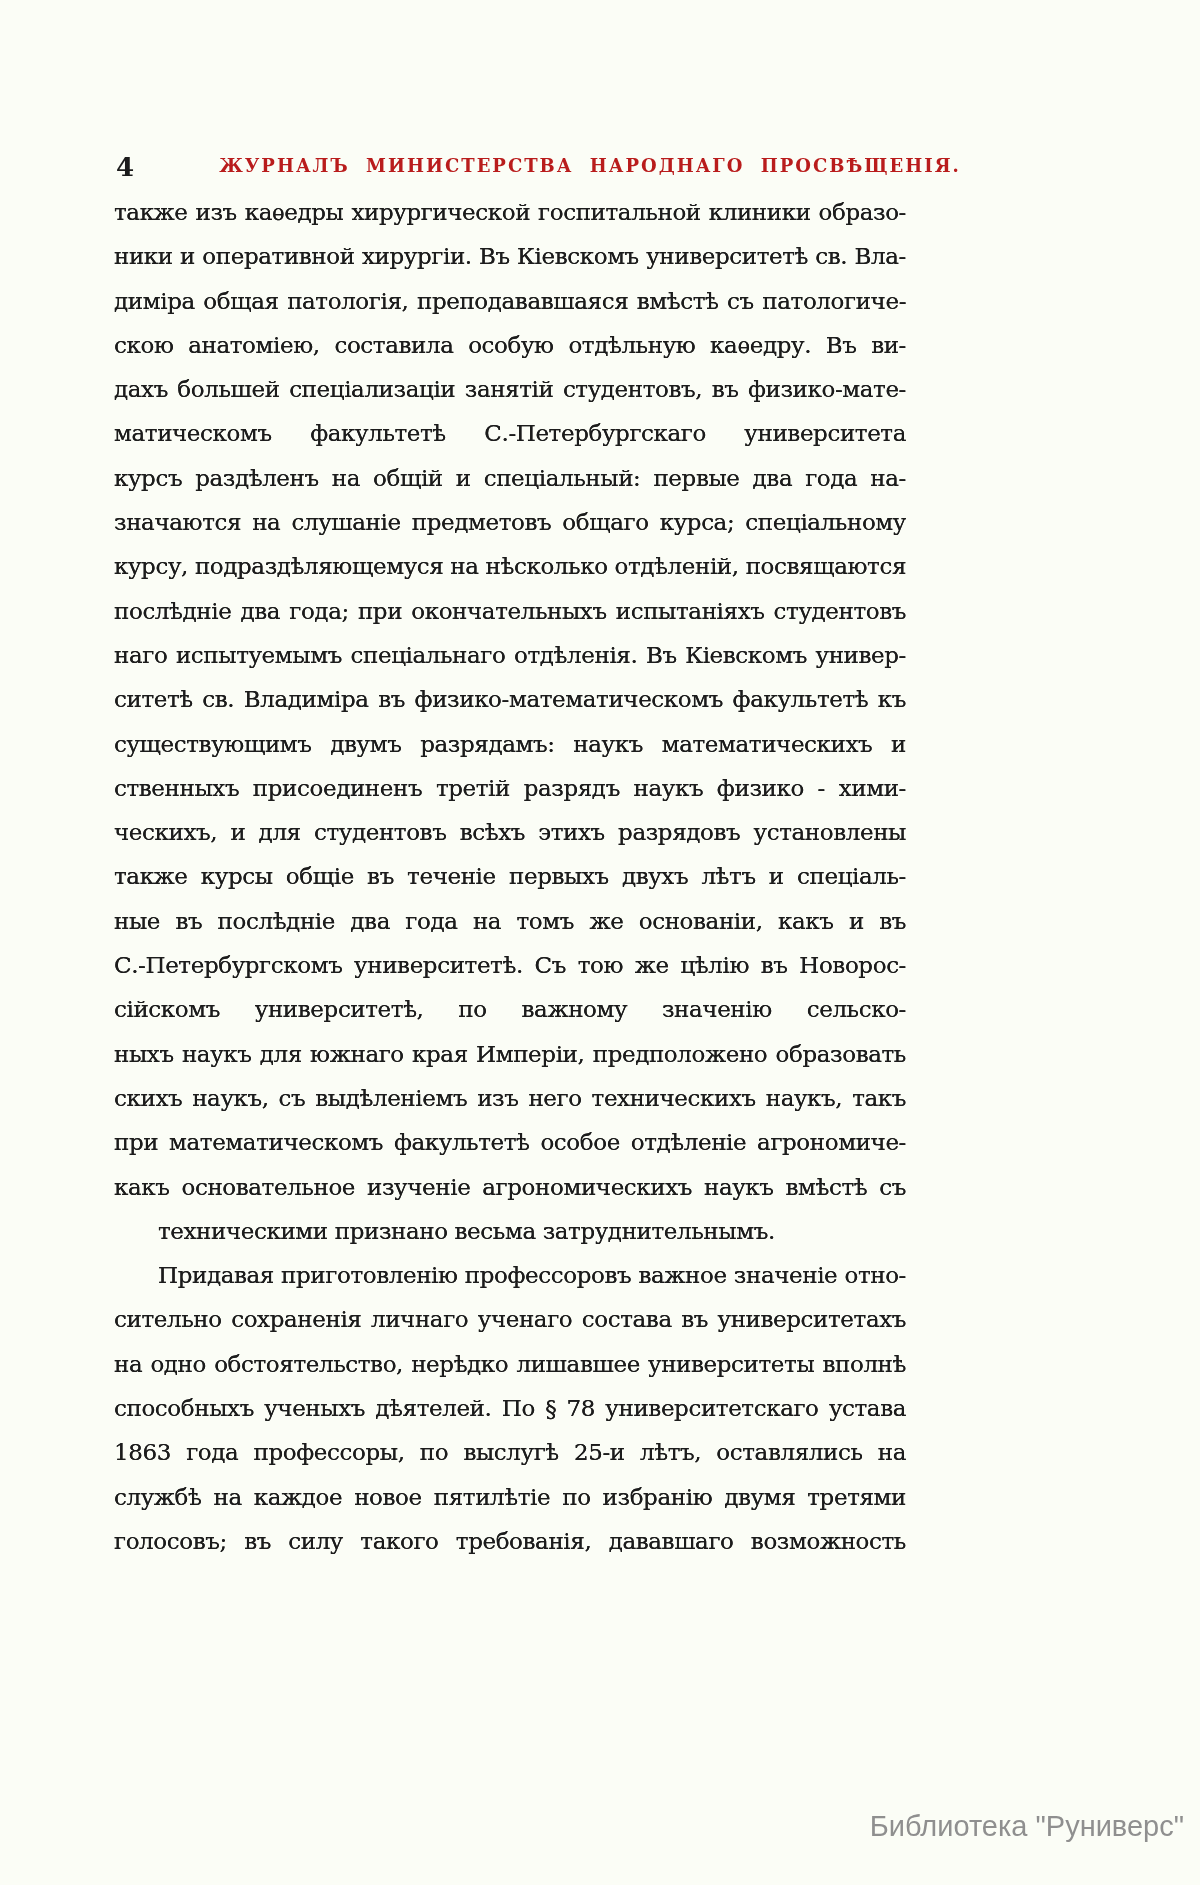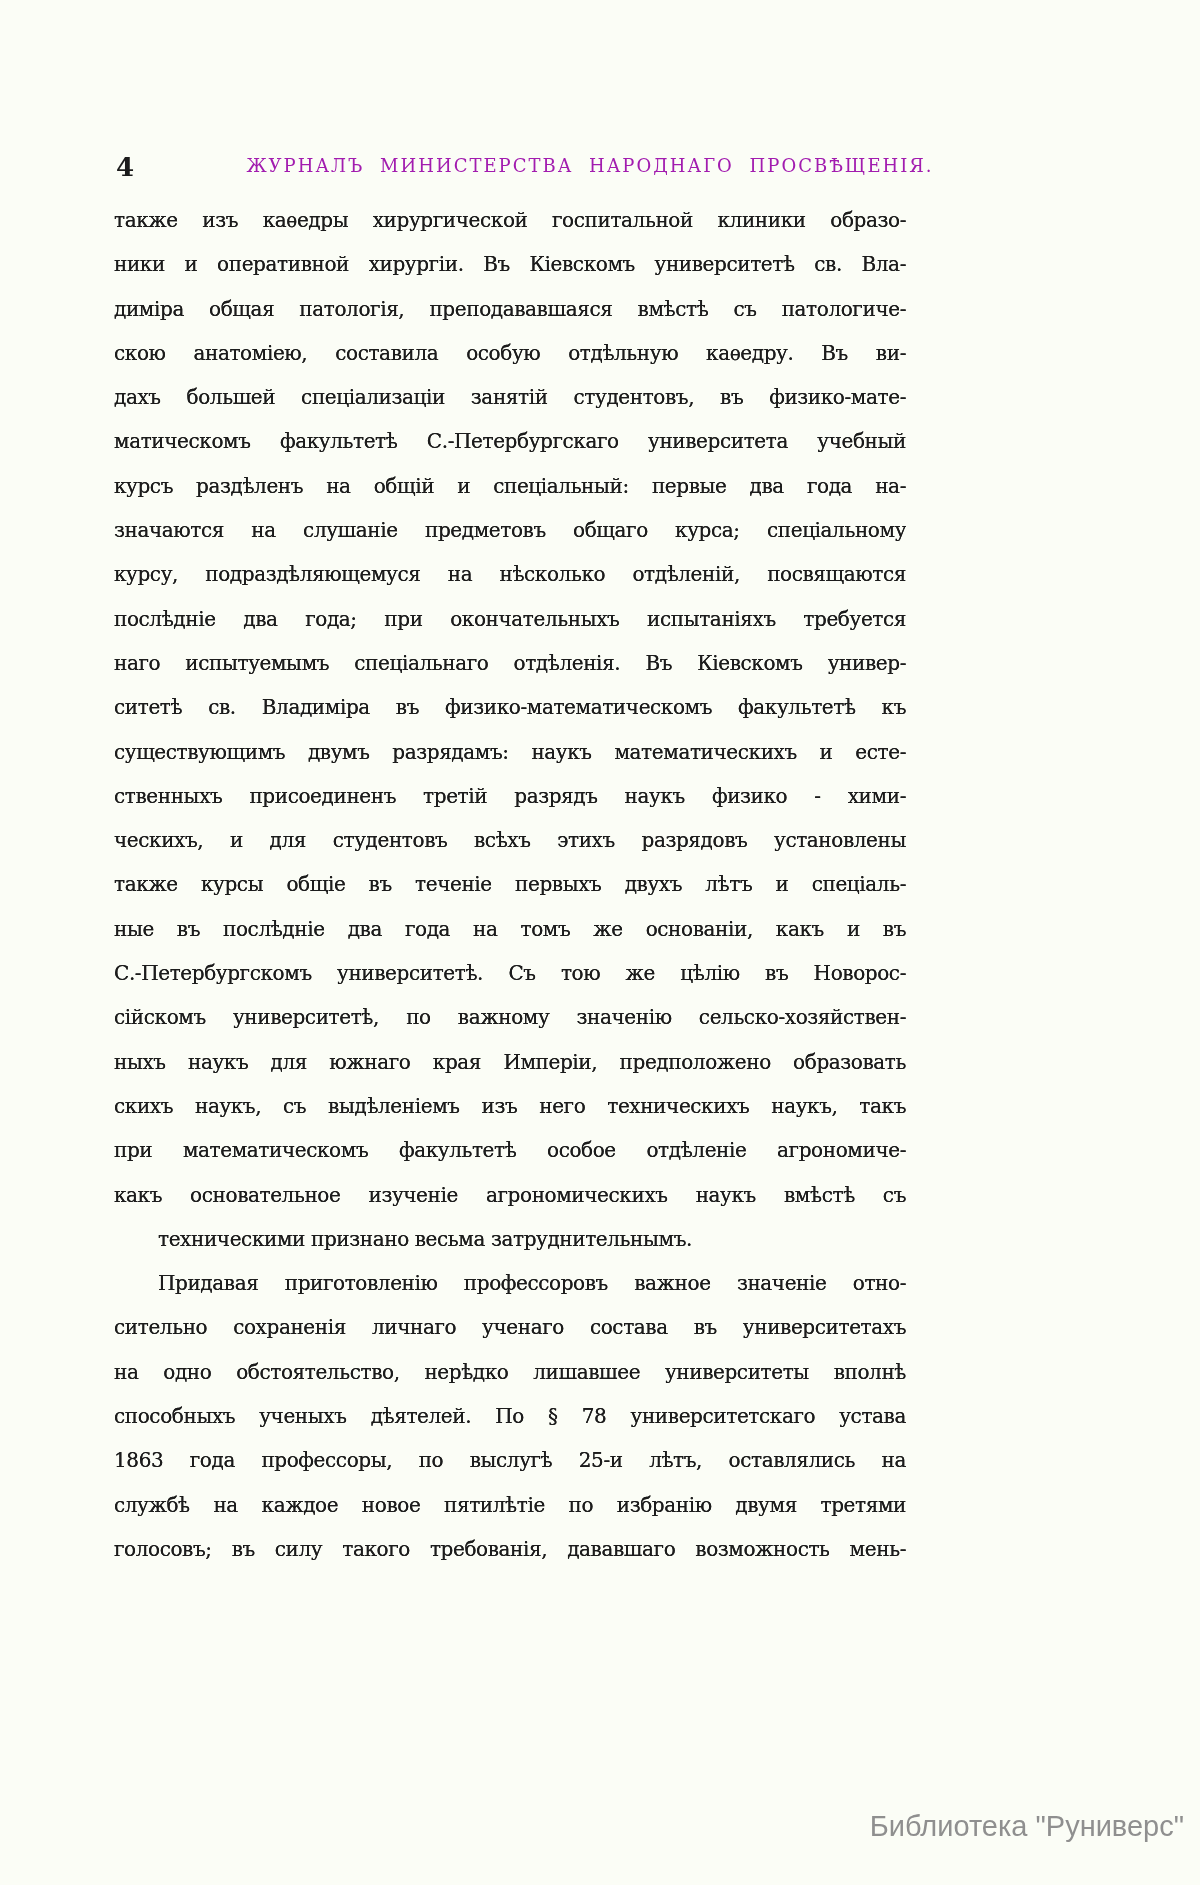--- a/index.html
+++ b/index.html
@@ -25,32 +25,32 @@
     font-size: 26px;
     font-weight: 700;
     color: #1b1b1b;
   }
   .header-title {
     position: absolute;
     left: 476px;
     top: 5px;
     transform: translateX(-50%);
     font-size: 18px;
-    font-weight: 400;
+    font-weight: 700;
     letter-spacing: 2px;
     word-spacing: 8px;
     white-space: nowrap;
-    color: #a21caf;
+    color: #b91c1c;
   }
   .page-body {
     position: absolute;
-    top: 198px;
+    top: 190px;
     left: 114px;
     width: 792px;
-    font-size: 20px;
+    font-size: 23px;
     line-height: 44.3px;
     letter-spacing: -0.4px;
     color: #1c1c1c;
     text-shadow: 0 0 0.5px currentColor;
   }
   .text-line {
     height: 44.3px;
     overflow: hidden;
     text-align: justify;
     text-align-last: justify;
@@ -86,21 +86,21 @@
     <div>
       <div class="text-line">также изъ каѳедры хирургической госпитальной клиники образо-</div>
       <div class="text-line">ники и оперативной хирургіи. Въ Кіевскомъ университетѣ св. Вла-</div>
       <div class="text-line">диміра общая патологія, преподававшаяся вмѣстѣ съ патологиче-</div>
       <div class="text-line">скою анатоміею, составила особую отдѣльную каѳедру. Въ ви-</div>
       <div class="text-line">дахъ большей спеціализаціи занятій студентовъ, въ физико-мате-</div>
       <div class="text-line">матическомъ факультетѣ С.-Петербургскаго университета учебный</div>
       <div class="text-line">курсъ раздѣленъ на общій и спеціальный: первые два года на-</div>
       <div class="text-line">значаются на слушаніе предметовъ общаго курса; спеціальному</div>
       <div class="text-line">курсу, подраздѣляющемуся на нѣсколько отдѣленій, посвящаются</div>
-      <div class="text-line">послѣдніе два года; при окончательныхъ испытаніяхъ требуется</div>
+      <div class="text-line">послѣдніе два года; при окончательныхъ испытаніяхъ студентовъ</div>
       <div class="text-line">наго испытуемымъ спеціальнаго отдѣленія. Въ Кіевскомъ универ-</div>
       <div class="text-line">ситетѣ св. Владиміра въ физико-математическомъ факультетѣ къ</div>
       <div class="text-line">существующимъ двумъ разрядамъ: наукъ математическихъ и есте-</div>
       <div class="text-line">ственныхъ присоединенъ третій разрядъ наукъ физико - хими-</div>
       <div class="text-line">ческихъ, и для студентовъ всѣхъ этихъ разрядовъ установлены</div>
       <div class="text-line">также курсы общіе въ теченіе первыхъ двухъ лѣтъ и спеціаль-</div>
       <div class="text-line">ные въ послѣдніе два года на томъ же основаніи, какъ и въ</div>
       <div class="text-line">С.-Петербургскомъ университетѣ. Съ тою же цѣлію въ Новорос-</div>
       <div class="text-line">сійскомъ университетѣ, по важному значенію сельско-хозяйствен-</div>
       <div class="text-line">ныхъ наукъ для южнаго края Имперіи, предположено образовать</div>

